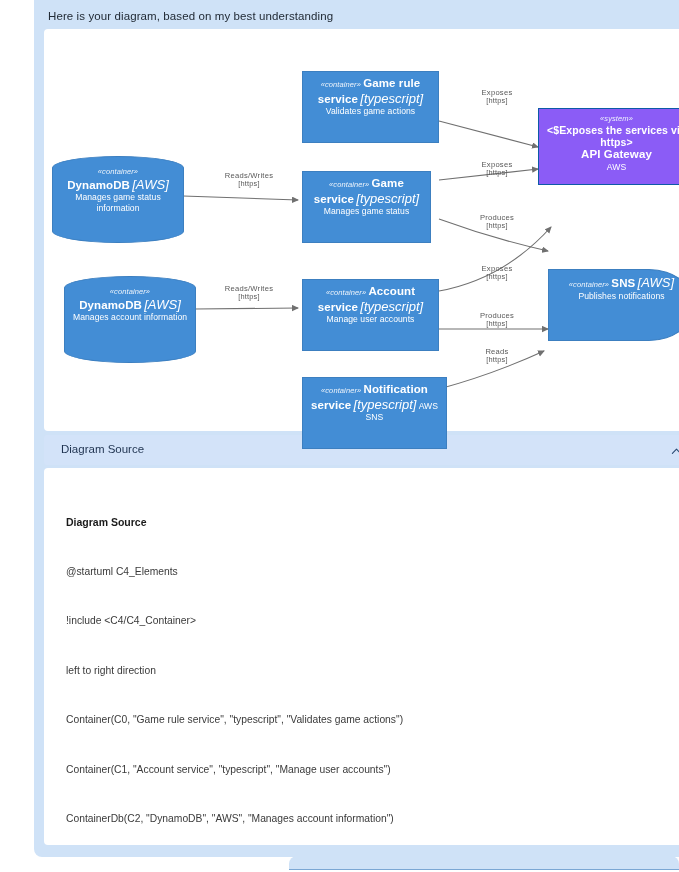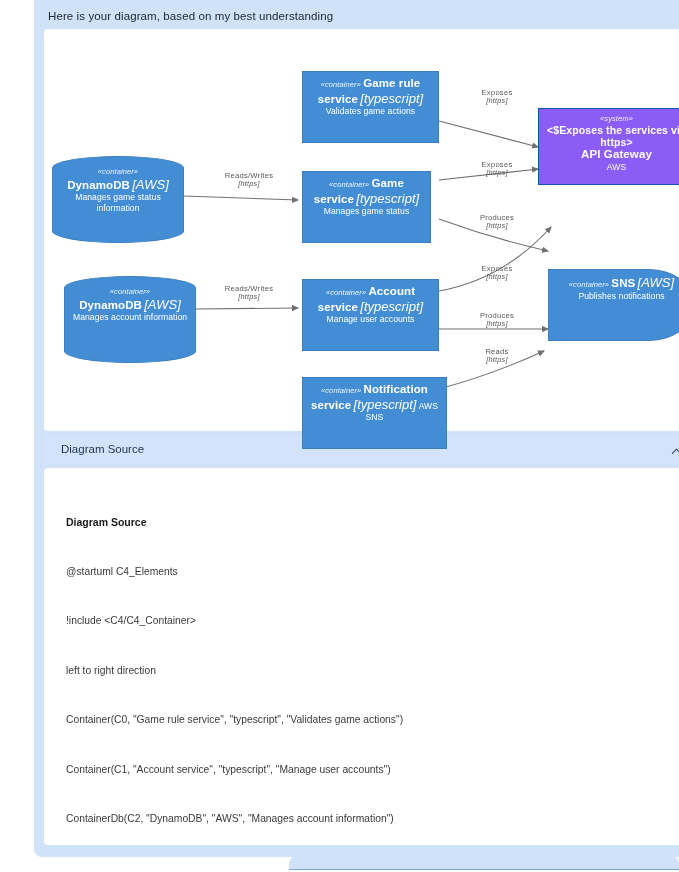--- a/index.html
+++ b/index.html
@@ -109,21 +109,20 @@
     line-height: 1.2;
   }
   .el-text {
     font-size: 7.6px;
     font-weight: normal;
     letter-spacing: .25px;
     display: block;
   }
   .el-proto {
     font-size: 7.4px;
-    font-style: italic;
     letter-spacing: .2px;
     display: block;
   }
 
   
   #source-header {
     position: absolute;
     left: 10px;
     top: 435px;
     width: 659px;

